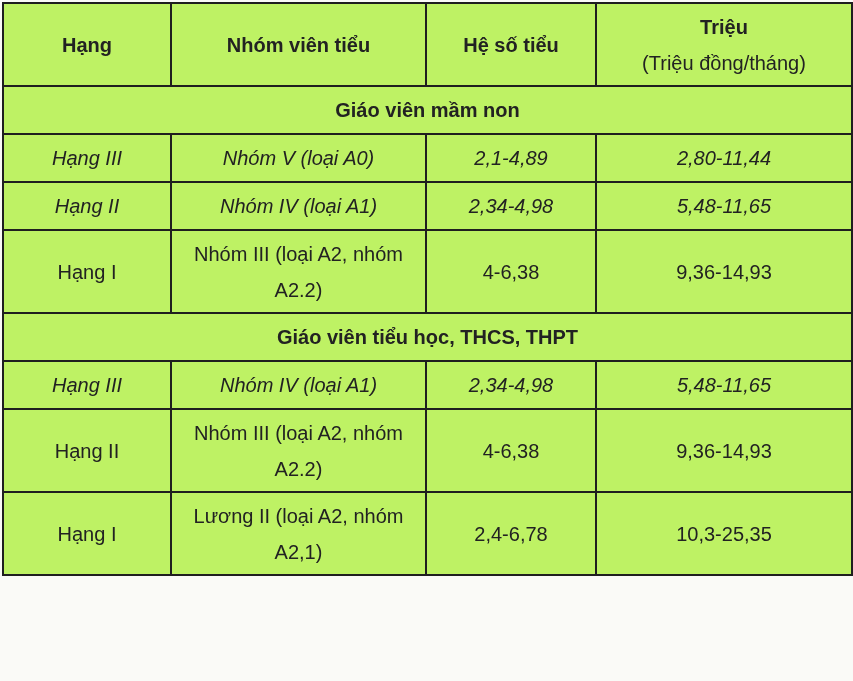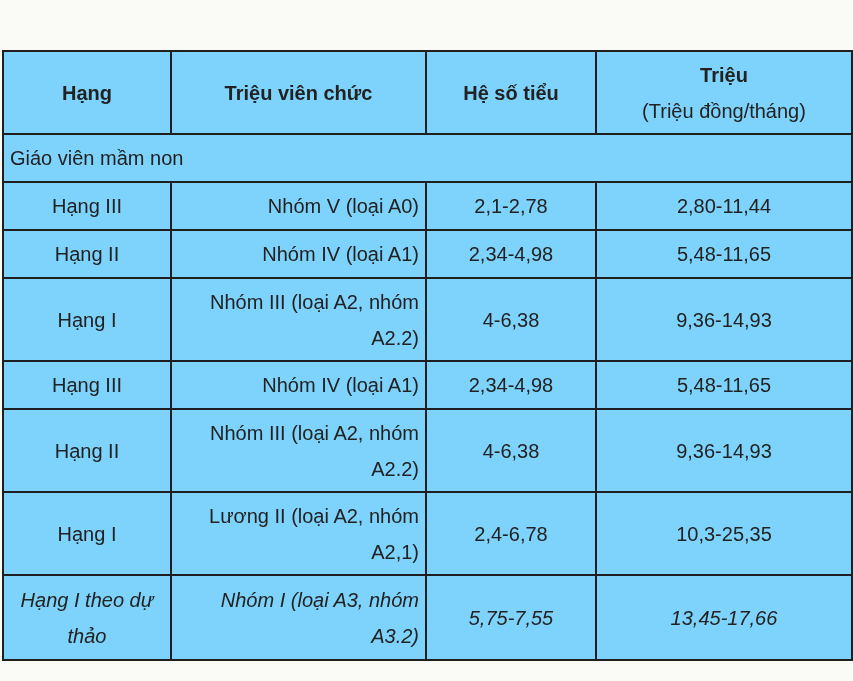--- a/index.html
+++ b/index.html
@@ -15,115 +15,111 @@
       font-family: "Liberation Sans", "DejaVu Sans", sans-serif;
       color: #222222;
     }
     table.salary {
       position: absolute;
       left: 2px;
       top: 2px;
       width: 849px;
       border-collapse: collapse;
       table-layout: fixed;
-      background: #7dd3fc;
+      background: #bef264;
       font-size: 20px;
       line-height: 36px;
-      margin-top: 48px;
     }
     table.salary td, table.salary th {
       border: 2px solid #1f1f1f;
       padding: 0 6px;
       vertical-align: middle;
     }
     col.c1 { width: 168px; }
     col.c2 { width: 255px; }
     col.c3 { width: 170px; }
     col.c4 { width: 256px; }
     th {
       font-weight: bold;
       text-align: center;
       height: 81px;
     }
     th .sub {
       display: block;
       font-weight: normal;
     }
     tr.section td {
-      font-weight: normal;
-      text-align: left;
+      font-weight: bold;
+      text-align: center;
       height: 46px;
     }
-    tr.single td { height: 46px; }
+    tr.single td { height: 46px; font-style: italic; }
     tr.double td { height: 81px; }
     tr.draft td { height: 83px; font-style: italic; }
     td.center { text-align: center; }
-    td.left { text-align: right; }
+    td.left { text-align: center; }
   </style>
 </head>
 <body>
 
 <table class="salary">
   <colgroup>
     <col class="c1">
       <col class="c2">
       <col class="c3">
       <col class="c4">
   </colgroup>
   <thead>
     <tr>
       <th>Hạng</th>
-      <th>Triệu viên chức</th>
+      <th>Nhóm viên tiểu</th>
       <th>Hệ số tiểu</th>
       <th>
         <span>Triệu</span>
         <span class="sub">(Triệu đồng/tháng)</span>
       </th>
     </tr>
   </thead>
   <tbody>
     <tr class="section">
       <td colspan="4">Giáo viên mầm non</td>
     </tr>
     <tr class="single">
       <td class="center">Hạng III</td>
       <td class="left">Nhóm V (loại A0)</td>
-      <td class="center">2,1-2,78</td>
+      <td class="center">2,1-4,89</td>
       <td class="center">2,80-11,44</td>
     </tr>
     <tr class="single">
       <td class="center">Hạng II</td>
       <td class="left">Nhóm IV (loại A1)</td>
       <td class="center">2,34-4,98</td>
       <td class="center">5,48-11,65</td>
     </tr>
     <tr class="double">
       <td class="center">Hạng I</td>
       <td class="left">Nhóm III (loại A2, nhóm A2.2)</td>
       <td class="center">4-6,38</td>
       <td class="center">9,36-14,93</td>
+    </tr>
+    <tr class="section">
+      <td colspan="4">Giáo viên tiểu học, THCS, THPT</td>
     </tr>
     <tr class="single">
       <td class="center">Hạng III</td>
       <td class="left">Nhóm IV (loại A1)</td>
       <td class="center">2,34-4,98</td>
       <td class="center">5,48-11,65</td>
     </tr>
     <tr class="double">
       <td class="center">Hạng II</td>
       <td class="left">Nhóm III (loại A2, nhóm A2.2)</td>
       <td class="center">4-6,38</td>
       <td class="center">9,36-14,93</td>
     </tr>
     <tr class="double">
       <td class="center">Hạng I</td>
       <td class="left">Lương II (loại A2, nhóm A2,1)</td>
       <td class="center">2,4-6,78</td>
       <td class="center">10,3-25,35</td>
     </tr>
-    <tr class="draft">
-      <td class="center">Hạng I theo dự thảo</td>
-      <td class="left">Nhóm I (loại A3, nhóm A3.2)</td>
-      <td class="center">5,75-7,55</td>
-      <td class="center">13,45-17,66</td>
-    </tr>
   </tbody>
 </table>
 
 </body></html>

